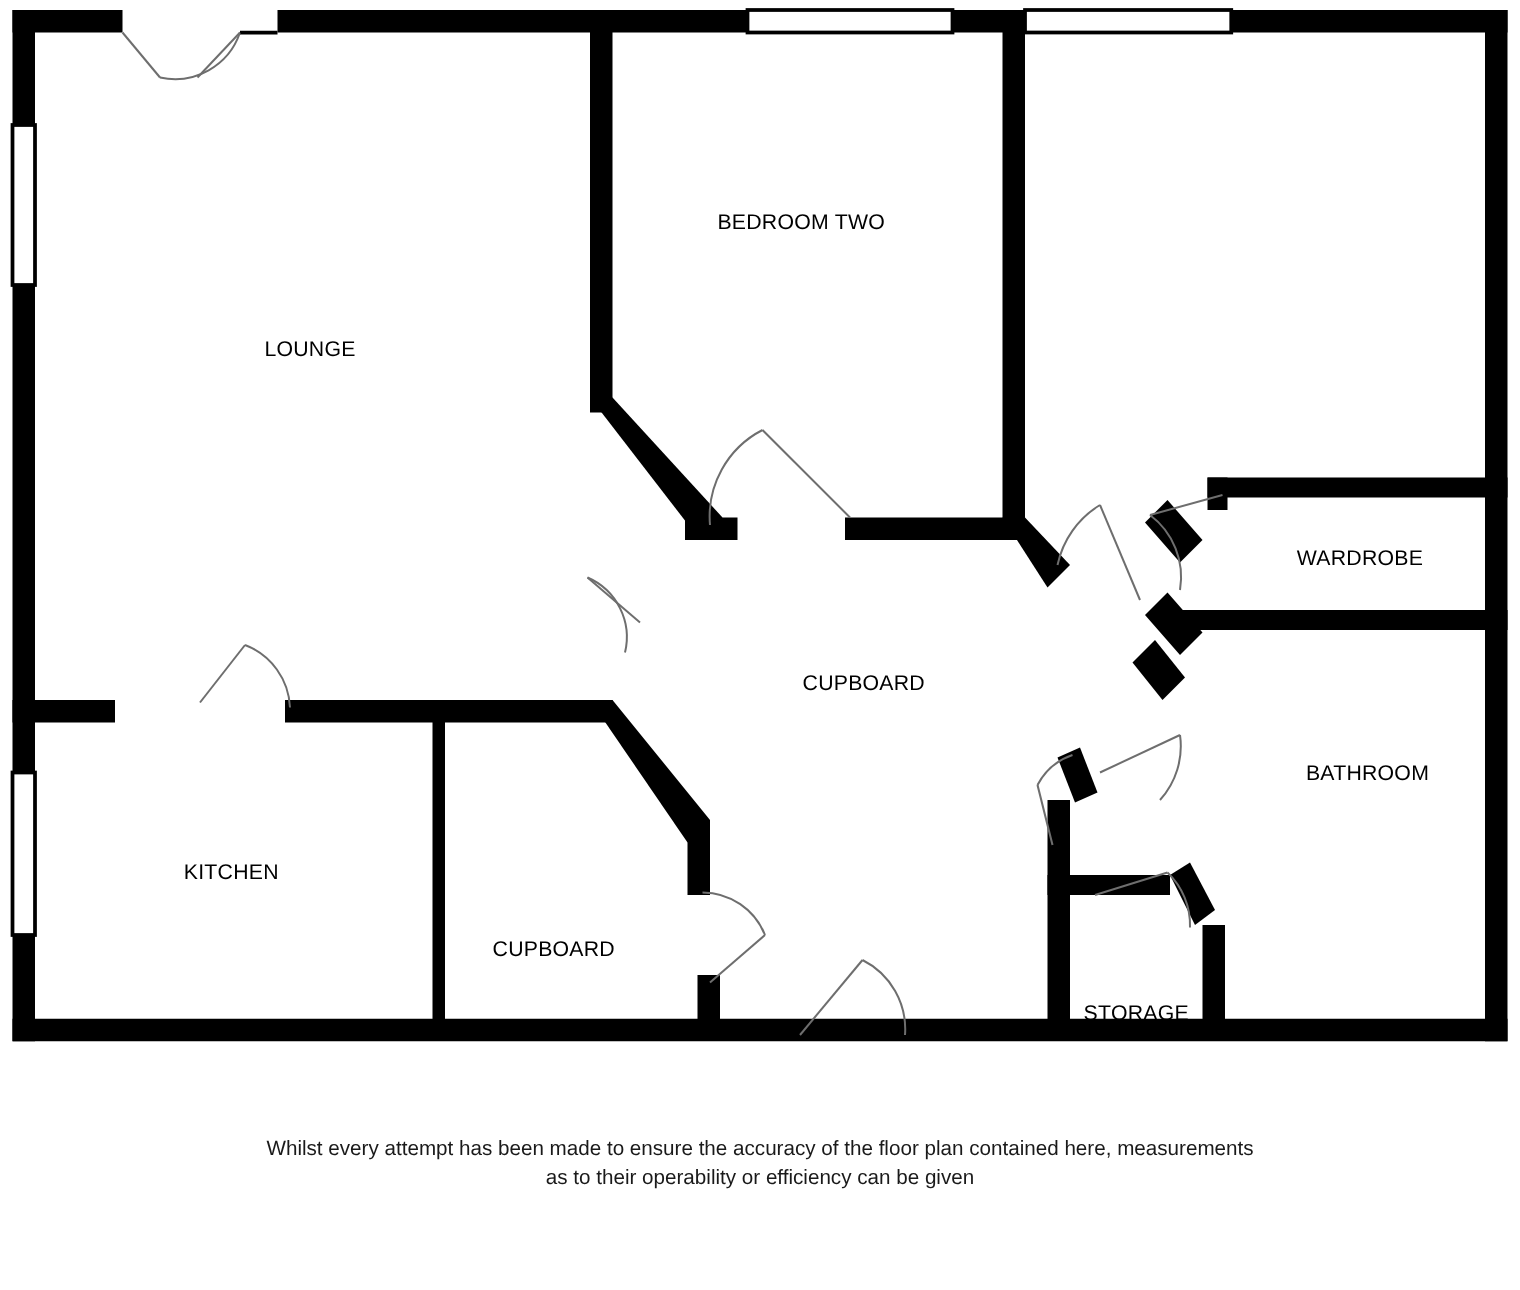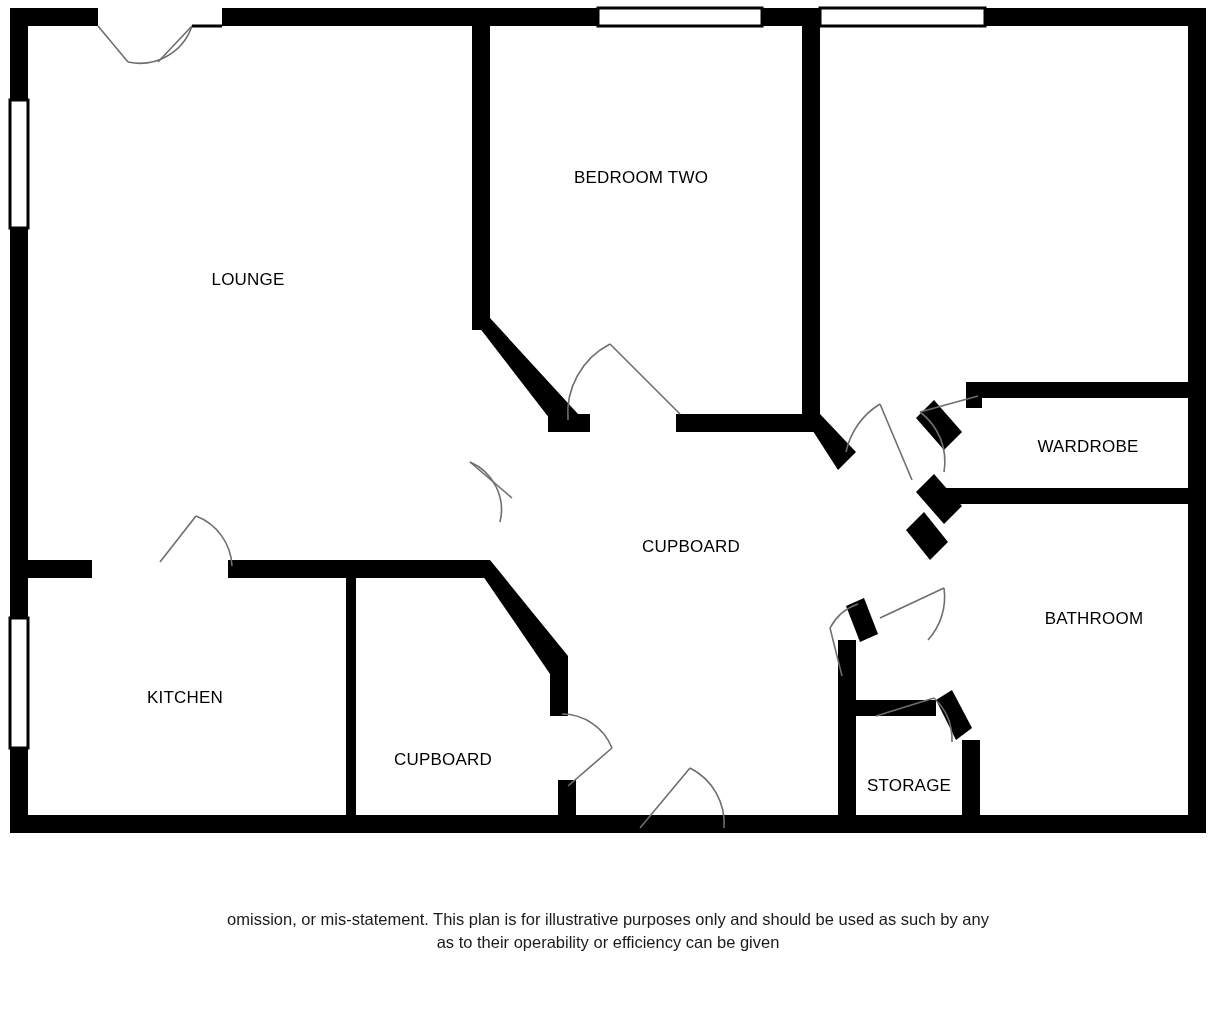--- a/index.html
+++ b/index.html
@@ -168,21 +168,21 @@
     </g>
   </svg>
 
   <div class="room-label" style="left:248px; top:280px;">LOUNGE</div>
   <div class="room-label" style="left:641px; top:178px;">BEDROOM TWO</div>
   <div class="room-label" style="left:1088px; top:447px;">WARDROBE</div>
   <div class="room-label" style="left:691px; top:547px;">CUPBOARD</div>
   <div class="room-label" style="left:1094px; top:619px;">BATHROOM</div>
   <div class="room-label" style="left:185px; top:698px;">KITCHEN</div>
   <div class="room-label" style="left:443px; top:716px;margin-top:44px;">CUPBOARD</div>
-  <div class="room-label" style="left:909px; top:786px;">STORAGE</div>
+  <div class="room-label" style="left:909px; top:811px;">STORAGE</div>
 
   <div id="disclaimer">
-    <p>omission, or mis-statement. This plan is for illustrative purposes only and should be used as such by any</p>
+    <p>Whilst every attempt has been made to ensure the accuracy of the floor plan contained here, measurements</p>
     <p>as to their operability or efficiency can be given</p>
 
   </div>
 
 </div>
 
 </body></html>

